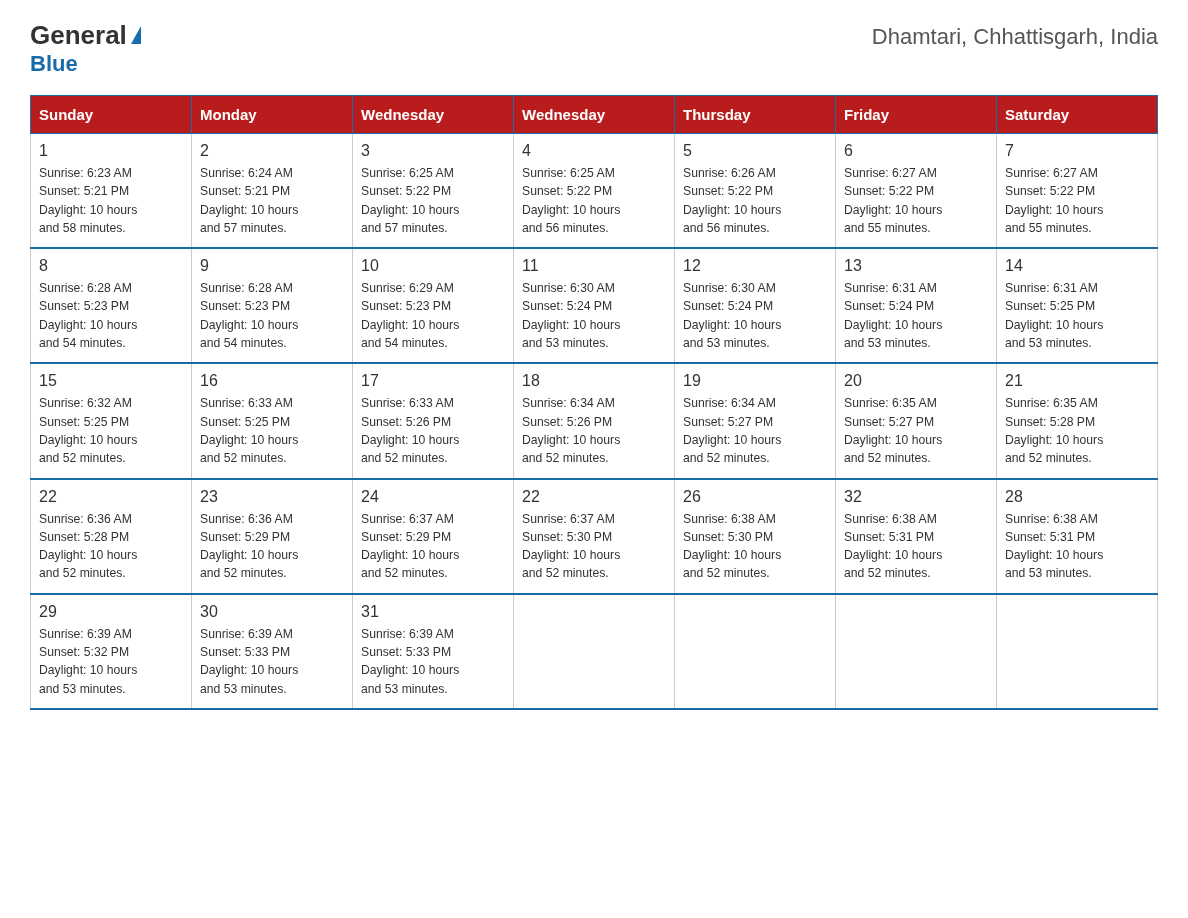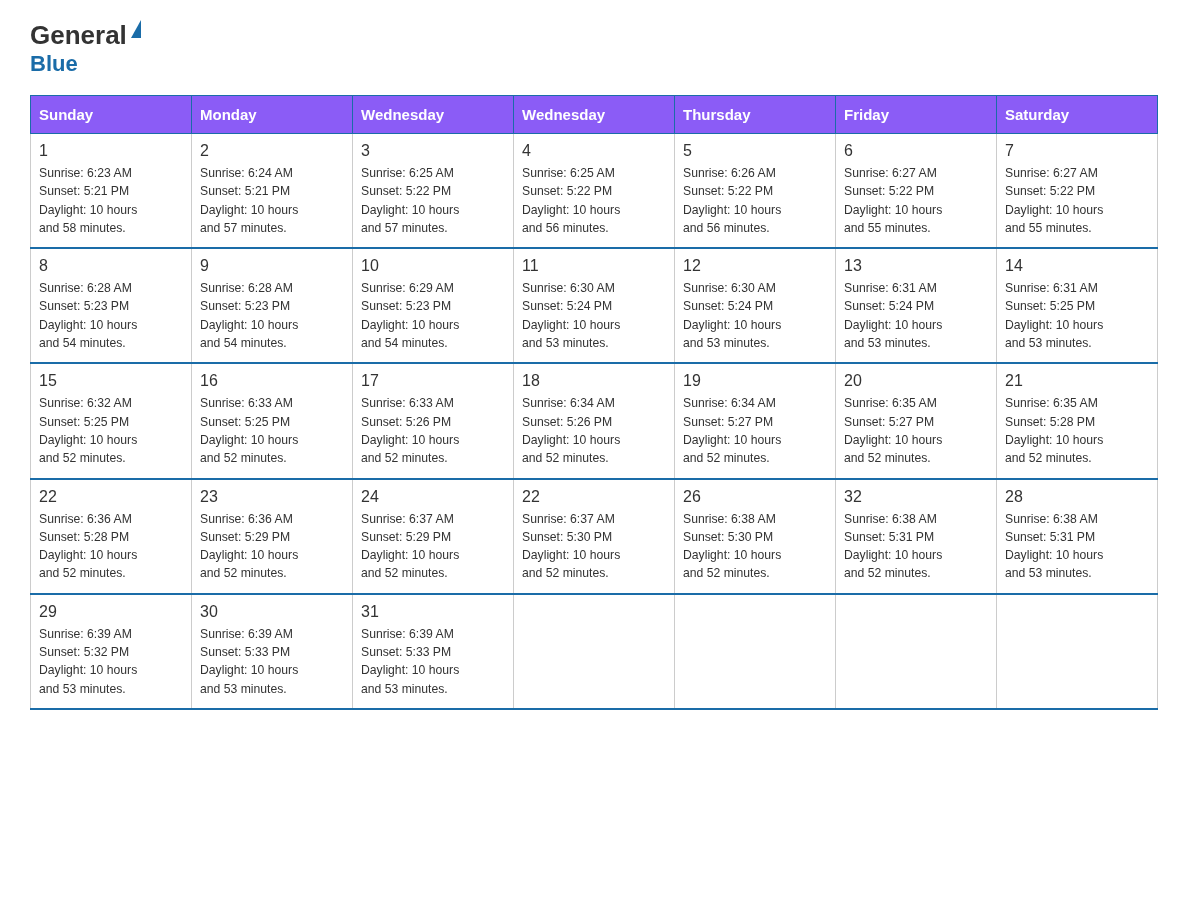--- a/index.html
+++ b/index.html
@@ -16,20 +16,21 @@
       align-items: flex-start;
       margin-bottom: 18px;
     }
     .logo {
       display: flex;
       flex-direction: column;
       align-items: flex-start;
     }
     .logo-top {
       display: flex;
+      align-items: center;
       gap: 2px;
     }
     .logo-general {
       font-size: 26px;
       font-weight: bold;
       color: #333;
     }
     .logo-triangle {
       width: 0;
       height: 0;
@@ -56,21 +57,21 @@
       font-size: 22px;
       color: #555;
       margin-top: 4px;
     }
     table {
       width: 100%;
       border-collapse: collapse;
       table-layout: fixed;
     }
     thead th {
-      background-color: #8b5cf6;
+      background-color: #b91c1c;
       color: #fff;
       font-size: 15px;
       font-weight: bold;
       padding: 10px 8px;
       text-align: left;
       border: 1px solid #1a6ca8;
     }
     tbody td {
       vertical-align: top;
       padding: 8px 8px 10px 8px;
@@ -103,20 +104,21 @@
 
 <div class="header">
   <div class="logo">
     <div class="logo-top">
       <span class="logo-general">General</span>
       <div class="logo-triangle"></div>
     </div>
     <span class="logo-blue">Blue</span>
   </div>
   <div class="title-block">
+    <div class="calendar-subtitle">Dhamtari, Chhattisgarh, India</div>
   </div>
 </div>
 
 <table>
   <thead>
     <tr>
     <th>Sunday</th>
         <th>Monday</th>
         <th>Wednesday</th>
         <th>Wednesday</th>

